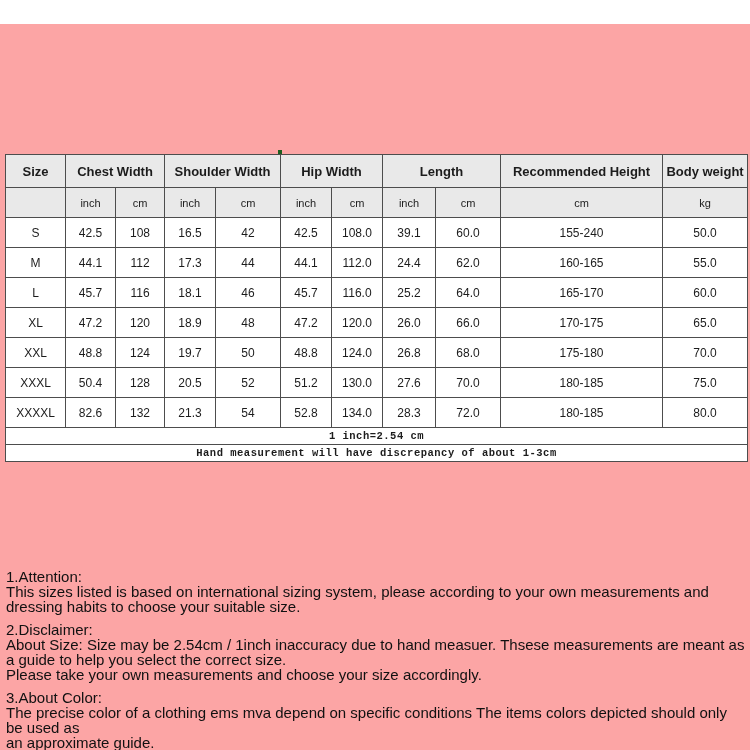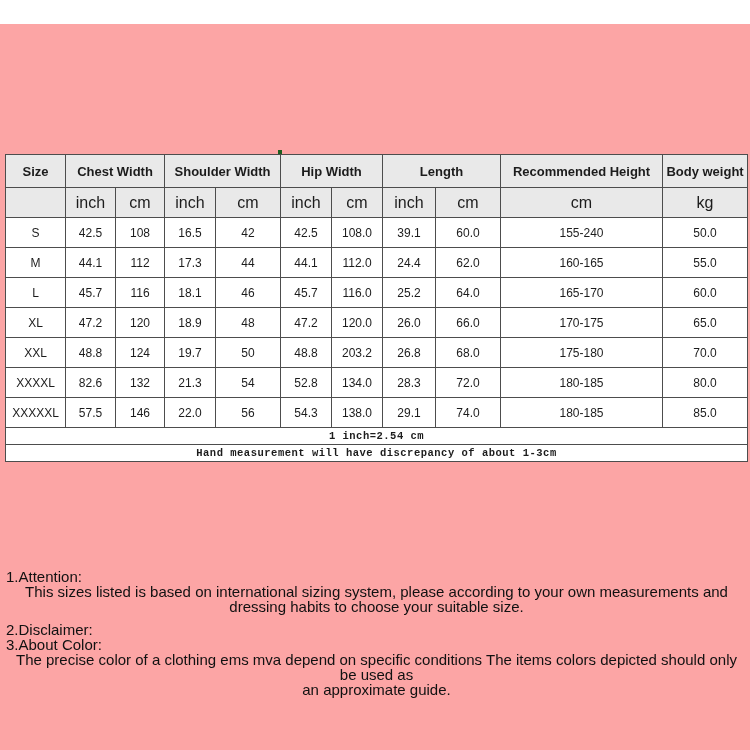--- a/index.html
+++ b/index.html
@@ -46,21 +46,21 @@
   }
   tr.group-row th {
     height: 32px;
     background: #e9e9e9;
     font-size: 13px;
     font-weight: bold;
   }
   tr.unit-row th {
     height: 29px;
     background: #e9e9e9;
-    font-size: 16px;
+    font-size: 11px;
     font-weight: normal;
   }
   tr.data-row td {
     height: 29px;
     background: #ffffff;
     font-size: 12px;
     font-weight: normal;
   }
   tr.footnote-row td {
     height: 16px;
@@ -78,21 +78,20 @@
     font-size: 15px;
     line-height: 15px;
     color: #111111;
   }
   .note-title {
     margin: 0;
   }
   .note-body {
     margin: 0 0 8px 0;
     white-space: pre-line;
-    text-align: center;
   }
 </style>
 </head>
 <body>
 
 <div class="page">
 
   <div class="green-mark"></div>
 
   <table class="size-chart">
@@ -186,63 +185,65 @@
           <td>170-175</td>
           <td>65.0</td>
         </tr>
         <tr class="data-row">
           <td>XXL</td>
           <td>48.8</td>
           <td>124</td>
           <td>19.7</td>
           <td>50</td>
           <td>48.8</td>
-          <td>203.2</td>
+          <td>124.0</td>
           <td>26.8</td>
           <td>68.0</td>
           <td>175-180</td>
           <td>70.0</td>
+        </tr>
+        <tr class="data-row">
+          <td>XXXL</td>
+          <td>50.4</td>
+          <td>128</td>
+          <td>20.5</td>
+          <td>52</td>
+          <td>51.2</td>
+          <td>130.0</td>
+          <td>27.6</td>
+          <td>70.0</td>
+          <td>180-185</td>
+          <td>75.0</td>
         </tr>
         <tr class="data-row">
           <td>XXXXL</td>
           <td>82.6</td>
           <td>132</td>
           <td>21.3</td>
           <td>54</td>
           <td>52.8</td>
           <td>134.0</td>
           <td>28.3</td>
           <td>72.0</td>
           <td>180-185</td>
           <td>80.0</td>
         </tr>
-        <tr class="data-row">
-          <td>XXXXXL</td>
-          <td>57.5</td>
-          <td>146</td>
-          <td>22.0</td>
-          <td>56</td>
-          <td>54.3</td>
-          <td>138.0</td>
-          <td>29.1</td>
-          <td>74.0</td>
-          <td>180-185</td>
-          <td>85.0</td>
-        </tr>
         <tr class="footnote-row">
           <td colspan="11">1 inch=2.54 cm</td>
         </tr>
         <tr class="footnote-row">
           <td colspan="11">Hand measurement will have discrepancy of about 1-3cm</td>
         </tr>
       </tbody>
   </table>
 
   <div class="notes">
     <p class="note-title">1.Attention:</p>
     <p class="note-body">This sizes listed is based on international sizing system, please according to your own measurements and dressing habits to choose your suitable size.</p>
     <p class="note-title">2.Disclaimer:</p>
+    <p class="note-body">About Size: Size may be 2.54cm / 1inch inaccuracy due to hand measuer. Thsese measurements are meant as a guide to help you select the correct size.
+Please take your own measurements and choose your size accordingly.</p>
     <p class="note-title">3.About Color:</p>
     <p class="note-body">The precise color of a clothing ems mva depend on specific conditions The items colors depicted should only be used as
 an approximate guide.</p>
   </div>
 
 </div>
 
 </body></html>

